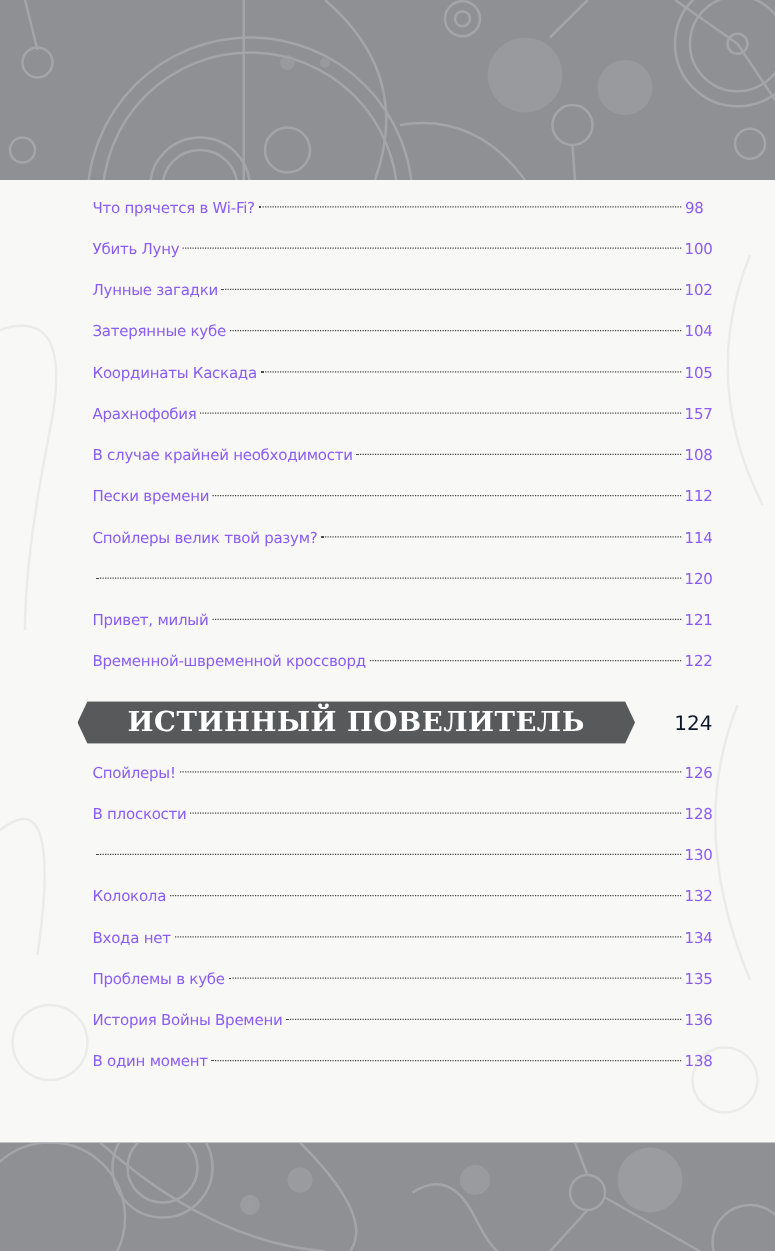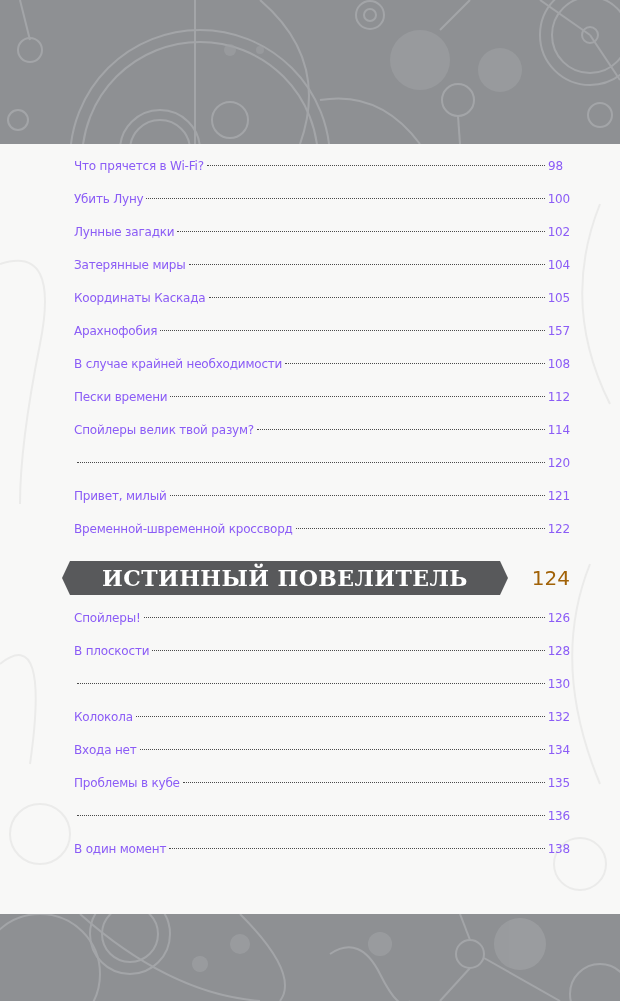--- a/index.html
+++ b/index.html
@@ -52,21 +52,21 @@
     background: #58595b;
     color: #ffffff;
     font-family: "DejaVu Serif", serif;
     font-weight: bold;
     font-size: 22px; letter-spacing: 0.4px;
     line-height: 34px;
     text-align: center;
     clip-path: polygon(8px 0, calc(100% - 8px) 0, 100% 50%, calc(100% - 8px) 100%, 8px 100%, 0 50%);
   }
   .section .page {
-    position: absolute; right: 0; font-size: 20px; color: #a16207;
+    position: absolute; right: 0; font-size: 16px; color: #0f172a;
   }
 </style>
 </head>
 <body>
 
 <div class="band band-top">
   <svg width="620" height="144">
     <g fill="none" stroke="#a9abae" stroke-width="2" opacity="0.8">
       <circle cx="200" cy="160" r="130"></circle>
       <circle cx="200" cy="160" r="118"></circle>
@@ -124,21 +124,21 @@
         <span class="title">Убить Луну</span>
         <span class="leader"></span>
         <span class="page">100</span>
       </div>
     <div class="entry">
         <span class="title">Лунные загадки</span>
         <span class="leader"></span>
         <span class="page">102</span>
       </div>
     <div class="entry">
-        <span class="title">Затерянные миры</span>
+        <span class="title">Затерянные кубе</span>
         <span class="leader"></span>
         <span class="page">104</span>
       </div>
     <div class="entry">
         <span class="title">Координаты Каскада</span>
         <span class="leader"></span>
         <span class="page">105</span>
       </div>
     <div class="entry">
         <span class="title">Арахнофобия</span>
@@ -205,20 +205,21 @@
         <span class="title">Входа нет</span>
         <span class="leader"></span>
         <span class="page">134</span>
       </div>
     <div class="entry">
         <span class="title">Проблемы в кубе</span>
         <span class="leader"></span>
         <span class="page">135</span>
       </div>
     <div class="entry">
+        <span class="title">История Войны Времени</span>
         <span class="leader"></span>
         <span class="page">136</span>
       </div>
     <div class="entry">
         <span class="title">В один момент</span>
         <span class="leader"></span>
         <span class="page">138</span>
       </div>
   </div>
 </div>

